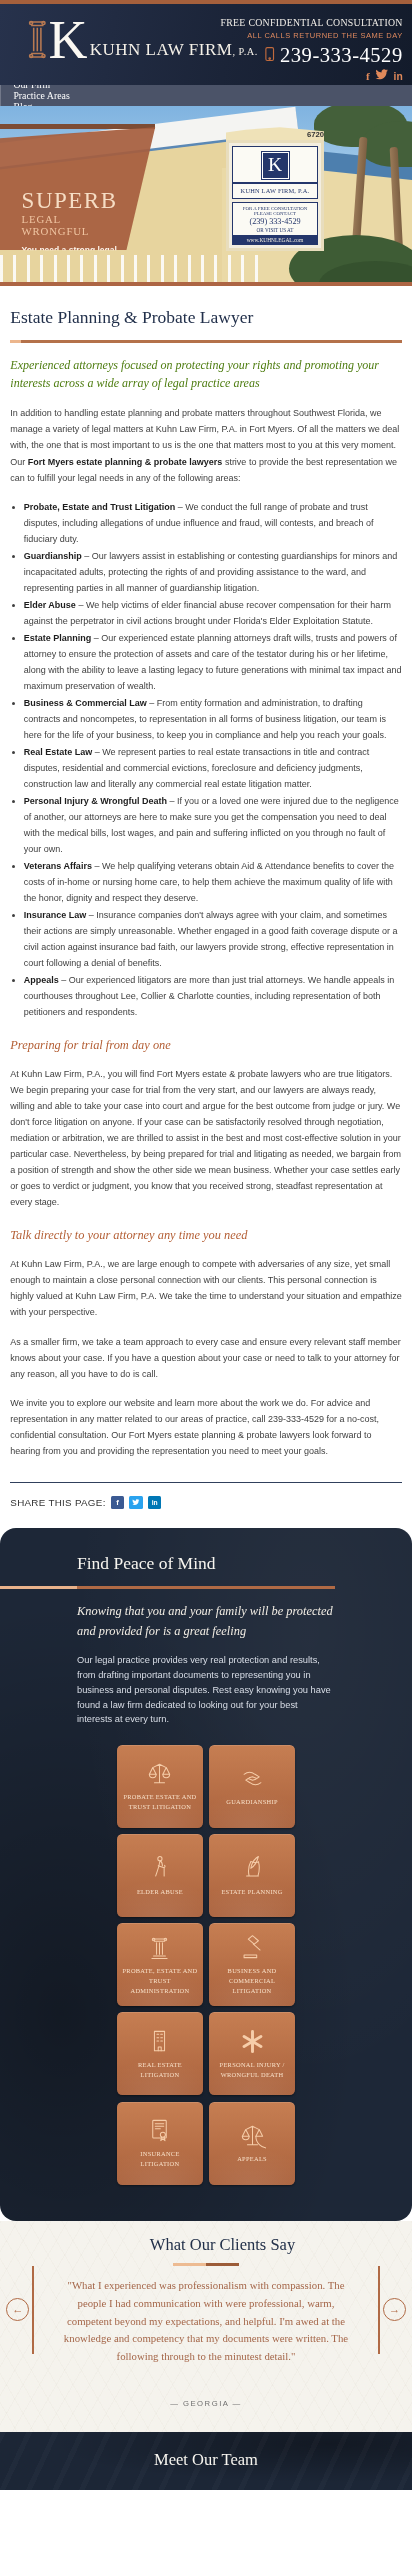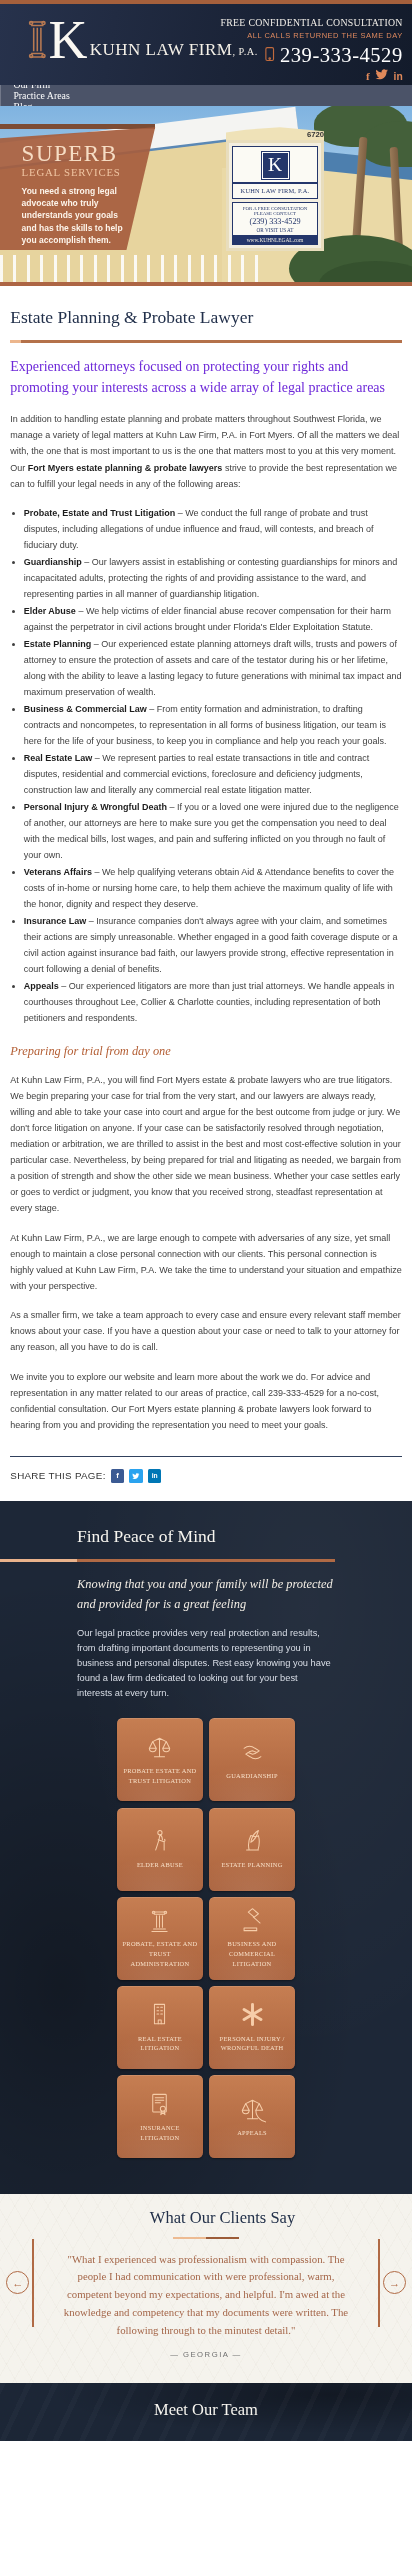--- a/index.html
+++ b/index.html
@@ -47,65 +47,65 @@
   .sign-upper { border:1.5px solid #24366b; background:#fbfaf4; padding:4.1px 2.1px; text-align:center; }
   .sign-kbox { width:27px; height:27px; background:#24366b; color:#fff; font-family:"Liberation Serif",serif; font-size:19.6px; margin:0 auto; display:flex; align-items:center; justify-content:center; border:1.5px solid #fff; outline:1px solid #24366b; }
   .sign-kline { height:2.1px; background:#24366b; margin:3.1px -2.1px; }
   .sign-firm { font-family:"Liberation Serif",serif; color:#24366b; font-size:6.4px; margin-top:2.1px; letter-spacing:0.2px; }
   .sign-lower { border:1.5px solid #24366b; background:#fbfaf4; margin-top:3.1px; text-align:center; padding:3.1px 1px 0; color:#24366b; font-family:"Liberation Serif",serif; }
   .sign-l1 { font-size:4.9px; } .sign-l2 { font-size:4.9px; }
   .sign-ph { font-size:8.2px; margin:1px 0; } .sign-l3 { font-size:5.2px; }
   .sign-site { background:#24366b; color:#f3eee0; font-size:5.4px; padding:1.5px 0; margin:2.1px -1px 0; }
   .hero-overlay { position:absolute; left:0; top:21.6px; width:160px; height:123px; background:rgba(166,94,62,0.93); clip-path:polygon(0 9%, 97% 0, 79% 100%, 0 100%); padding:14.4px 29px 0 21.6px; }
   .ho-band { position:absolute; left:0; top:18.5px; width:155px; height:5.2px; background:#7d4c34; }
-  .ho-title { font-family:"Liberation Serif",serif; color:#f6ddc4; font-size:23px; letter-spacing:1.5px; font-weight:400; line-height:1; }
+  .ho-title { font-family:"Liberation Serif",serif; color:#f6ddc4; font-size:23px; letter-spacing:1.5px; font-weight:400; line-height:1;margin-top:47px; }
   .ho-sub { font-family:"Liberation Serif",serif; color:#f0c5a2; font-size:10.8px; letter-spacing:0.8px; margin-top:1px; }
   .ho-text { color:#fdf4ea; font-size:8.5px; font-weight:bold; line-height:1.45; margin-top:7.2px; width:108px; }
 
   
   .main { background:#fff; padding:21.6px 10.3px 18.5px; }
   .h1 { font-family:"Liberation Serif",serif; color:#22304b; font-size:17.5px; font-weight:400; }
   .divider { height:3.1px; margin:11.3px 0 13.4px; background:linear-gradient(90deg,#ecb68d 0 11.3px,#b4714a 11.3px 100%); }
-  .subtitle { font-family:"Liberation Serif",serif; color:#6d28d9; font-size:14px; line-height:1.5; }
+  .subtitle { font-family:"Liberation Serif",serif; font-style:italic; color:#4d7c0f; font-size:12px; line-height:1.5; }
   .para { color:#3f3f3f; font-size:9px; line-height:1.78; margin-top:13.4px; }
   .para b { color:#1d1d1d; }
   ul.bullets { margin:13.4px 0 0 13.4px; }
   ul.bullets li { color:#3f3f3f; font-size:9px; line-height:1.78; margin-bottom:1px; }
   ul.bullets li b { color:#1d1d1d;text-align:center; }
   .h2i { font-family:"Liberation Serif",serif; font-style:italic; color:#b45f35; font-size:12.4px; font-weight:400; margin-top:17.5px; }
   .callout { background:#ad6446; margin-top:18.5px; height:124px; position:relative; }
   .callout-photo { position:absolute; left:10.3px; top:10.3px; width:116px; height:102px; border:2.6px solid #f4efe6; background:linear-gradient(180deg,#9fc8e8 0 40%,#e7d8a2 40% 72%,#4f7040 72% 100%); overflow:hidden; }
   .cp-roof { position:absolute; left:9.3px; top:32px; width:103px; height:8.2px; background:#5b8cb8; transform:rotate(-4deg); }
   .cp-trunk { position:absolute; width:3.6px; height:67px; background:#8a6a48; top:5.2px; }
   .cp-sign { position:absolute; left:6.2px; top:38px; width:13.4px; height:29px; background:#f2efe4; border:1px solid #2c3e70; font-size:6.2px; color:#2c3e70; text-align:center; font-family:"Liberation Serif",serif; }
   .callout-quote { position:absolute; left:149px; top:14.4px; width:237px; font-family:"Liberation Serif",serif; font-style:italic; color:#f8ecd9; font-size:13px; line-height:2.2; }
   .share-row { display:flex; align-items:center; gap:5.2px; margin-top:12.4px; }
   .share-label { color:#333; font-size:9.8px; letter-spacing:0.3px; }
   .share-icon { width:13.4px; height:13.4px; border-radius:1.5px; display:flex; align-items:center; justify-content:center; color:#fff; font-weight:bold; font-size:7.7px; cursor:pointer; }
   .si-fb { background:#3b5a93; } .si-tw { background:#2aa3ef; } .si-li { background:#0077b5; font-size:6.7px; }
   hr.rule { border:none; border-top:0.5px solid #30405c; margin-top:23px; }
 
   
-  .peace { background:#1d2737; background-image:radial-gradient(ellipse at 75% 15%, rgba(255,255,255,0.04), transparent 55%), radial-gradient(ellipse at 15% 70%, rgba(0,0,0,0.35), transparent 60%); padding:25px 0 36px; color:#fff; }
+  .peace { background:#1d2737; background-image:radial-gradient(ellipse at 75% 15%, rgba(255,255,255,0.04), transparent 55%), radial-gradient(ellipse at 15% 70%, rgba(0,0,0,0.35), transparent 60%); padding:25px 0 36px; color:#fff;border-radius:16px; }
   .peace-inner { padding-left:77px; padding-right:46px; }
   .peace h2 { font-family:"Liberation Serif",serif; font-size:17.5px; font-weight:400; color:#f7f5ef; }
   .peace-divider { height:2.6px; width:335px; margin:12.4px 0 13.4px; background:linear-gradient(90deg,#e9b28b 0 77px,#b06a45 77px 100%); }
   .peace-sub { font-family:"Liberation Serif",serif; font-style:italic; font-size:12.4px; color:#f2ede4; line-height:1.6; width:258px; }
   .peace-body { margin-top:11.3px; font-size:9.3px; line-height:1.6; color:#d9dee7; width:258px; }
   .tiles { width:178px; margin:17.5px auto 0; display:grid; grid-template-columns:1fr 1fr; gap:6.2px; }
   .tile { height:83px; border-radius:5.2px; background:linear-gradient(180deg,#c67e52,#aa623d); background-image:radial-gradient(130% 90% at 50% 105%, rgba(255,255,255,0.10), transparent 55%), linear-gradient(180deg,#c67e52,#aa623d); box-shadow:inset 0 0.5px 0 rgba(255,255,255,0.25), 0 1px 2.1px rgba(0,0,0,0.4); display:flex; flex-direction:column; align-items:center; justify-content:center; gap:5.2px; padding:4.1px; cursor:pointer; }
   .ticon { width:27px; height:27px; stroke:#f6cda9; fill:none; stroke-width:2.4; stroke-linecap:round; stroke-linejoin:round; }
   .tile-label { font-family:"Liberation Serif",serif; color:#f8e0c8; font-size:6.4px; letter-spacing:0.3px; text-align:center; line-height:1.55; }
 
   
   .clients { background:#f5f3ed; background-image:repeating-linear-gradient(60deg, rgba(180,170,150,0.06) 0 1px, transparent 1px 14.4px), repeating-linear-gradient(-60deg, rgba(180,170,150,0.06) 0 1px, transparent 1px 14.4px); padding:14.4px 0 24px; position:relative; }
   .clients h2 { font-family:"Liberation Serif",serif; color:#223049; font-size:16.5px; font-weight:400; text-align:center;padding-left:33px; }
   .mini-div { width:66px; height:2.6px; margin:8.2px auto 11.3px; background:linear-gradient(90deg,#edbb92 0 50%,#9c5c38 50% 100%); }
   .quote { font-family:"Liberation Serif",serif; color:#a5674a; font-size:10.8px; line-height:1.65; text-align:center; width:294px; margin:0 auto; }
-  .quote-author { text-align:center; color:#6f6f6f; font-size:7.7px; letter-spacing:1.5px; margin-top:10px; }
+  .quote-author { text-align:center; color:#6f6f6f; font-size:7.7px; letter-spacing:1.5px; margin-top:33px; }
   .qbar { position:absolute; top:45px; width:2.1px; height:88px; background:#b06a45; }
   .qarrow { position:absolute; top:77px; width:23px; height:23px; border:1.5px solid #b06a45; border-radius:50%; color:#b06a45; font-size:11.3px; display:flex; align-items:center; justify-content:center; cursor:pointer; background:transparent; }
 
   
   .team { background:#1c2636; background-image:repeating-linear-gradient(115deg, rgba(255,255,255,0.025) 0 5.2px, transparent 5.2px 24px), radial-gradient(ellipse at 80% 20%, rgba(0,0,0,0.35), transparent 60%); padding:17.5px 0 20.6px; }
   .team h2 { font-family:"Liberation Serif",serif; color:#f7f5ef; font-size:16.5px; font-weight:400; text-align:center; }
 </style>
 </head>
 <body>
 
@@ -177,21 +177,21 @@
         <div class="sign-l2">PLEASE CONTACT</div>
         <div class="sign-ph">(239) 333-4529</div>
         <div class="sign-l3">OR VISIT US AT</div>
         <div class="sign-site">www.KUHNLEGAL.com</div>
       </div>
     </div>
   </div>
   <div class="ho-band"></div>
   <div class="hero-overlay">
     <div class="ho-title">SUPERB</div>
-    <div class="ho-sub">LEGAL SERVICES</div>
+    <div class="ho-sub">LEGAL WRONGFUL</div>
     <div class="ho-text">You need a strong legal advocate who truly understands your goals and has the skills to help you accomplish them.</div>
   </div>
 </div>
 
 <div class="main">
   <h1 class="h1">Estate Planning &amp; Probate Lawyer</h1>
   <div class="divider"></div>
   <div class="subtitle">Experienced attorneys focused on protecting your rights and promoting your interests across a wide array of legal practice areas</div>
   <p class="para"><span>In addition to handling estate planning and probate matters throughout Southwest Florida, we manage a variety of legal matters at Kuhn Law Firm, P.A. in Fort Myers. Of all the matters we deal with, the one that is most important to us is the one that matters most to you at this very moment. Our </span><b>Fort Myers estate planning &amp; probate lawyers</b><span> strive to provide the best representation we can to fulfill your legal needs in any of the following areas:</span></p>
   <ul class="bullets">
@@ -201,20 +201,21 @@
     <li><b>Estate Planning</b> <span>– Our experienced estate planning attorneys draft wills, trusts and powers of attorney to ensure the protection of assets and care of the testator during his or her lifetime, along with the ability to leave a lasting legacy to future generations with minimal tax impact and maximum preservation of wealth.</span></li>
     <li><b>Business &amp; Commercial Law</b> <span>– From entity formation and administration, to drafting contracts and noncompetes, to representation in all forms of business litigation, our team is here for the life of your business, to keep you in compliance and help you reach your goals.</span></li>
     <li><b>Real Estate Law</b> <span>– We represent parties to real estate transactions in title and contract disputes, residential and commercial evictions, foreclosure and deficiency judgments, construction law and literally any commercial real estate litigation matter.</span></li>
     <li><b>Personal Injury &amp; Wrongful Death</b> <span>– If you or a loved one were injured due to the negligence of another, our attorneys are here to make sure you get the compensation you need to deal with the medical bills, lost wages, and pain and suffering inflicted on you through no fault of your own.</span></li>
     <li><b>Veterans Affairs</b> <span>– We help qualifying veterans obtain Aid &amp; Attendance benefits to cover the costs of in-home or nursing home care, to help them achieve the maximum quality of life with the honor, dignity and respect they deserve.</span></li>
     <li><b>Insurance Law</b> <span>– Insurance companies don't always agree with your claim, and sometimes their actions are simply unreasonable. Whether engaged in a good faith coverage dispute or a civil action against insurance bad faith, our lawyers provide strong, effective representation in court following a denial of benefits.</span></li>
     <li><b>Appeals</b> <span>– Our experienced litigators are more than just trial attorneys. We handle appeals in courthouses throughout Lee, Collier &amp; Charlotte counties, including representation of both petitioners and respondents.</span></li>
   </ul>
   <h2 class="h2i">Preparing for trial from day one</h2>
   <p class="para">At Kuhn Law Firm, P.A., you will find Fort Myers estate &amp; probate lawyers who are true litigators. We begin preparing your case for trial from the very start, and our lawyers are always ready, willing and able to take your case into court and argue for the best outcome from judge or jury. We don't force litigation on anyone. If your case can be satisfactorily resolved through negotiation, mediation or arbitration, we are thrilled to assist in the best and most cost-effective solution in your particular case. Nevertheless, by being prepared for trial and litigating as needed, we bargain from a position of strength and show the other side we mean business. Whether your case settles early or goes to verdict or judgment, you know that you received strong, steadfast representation at every stage.</p>
+  <h2 class="h2i">Talk directly to your attorney any time you need</h2>
   <p class="para">At Kuhn Law Firm, P.A., we are large enough to compete with adversaries of any size, yet small enough to maintain a close personal connection with our clients. This personal connection is highly valued at Kuhn Law Firm, P.A. We take the time to understand your situation and empathize with your perspective.</p>
 
 
   <p class="para">As a smaller firm, we take a team approach to every case and ensure every relevant staff member knows about your case. If you have a question about your case or need to talk to your attorney for any reason, all you have to do is call.</p>
   <p class="para">We invite you to explore our website and learn more about the work we do. For advice and representation in any matter related to our areas of practice, call 239-333-4529 for a no-cost, confidential consultation. Our Fort Myers estate planning &amp; probate lawyers look forward to hearing from you and providing the representation you need to meet your goals.</p>
   <hr class="rule">
   <div class="share-row">
     <span class="share-label">SHARE THIS PAGE:</span>
     <span class="share-icon si-fb">f</span>
     <span class="share-icon si-tw">

